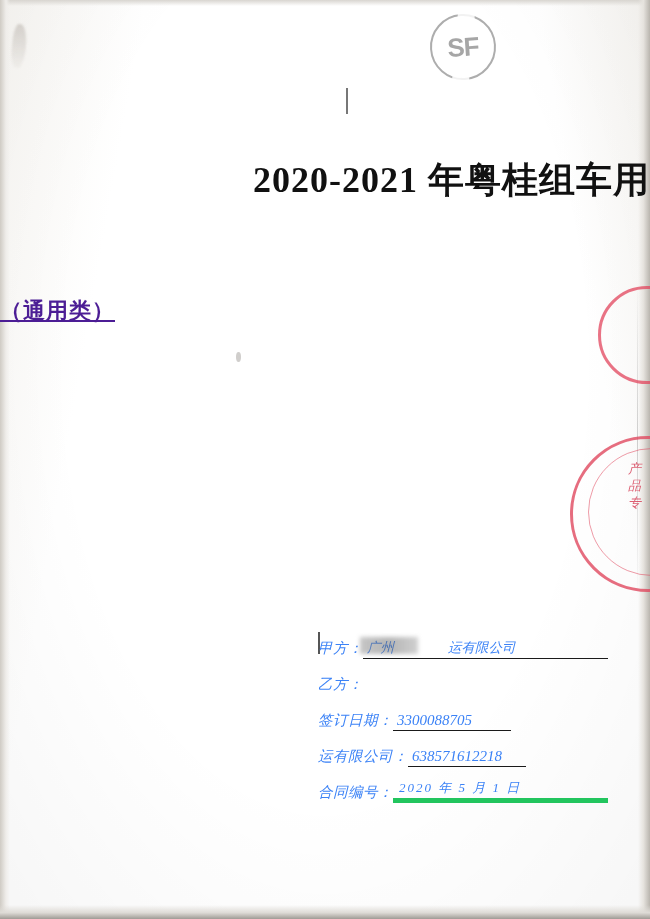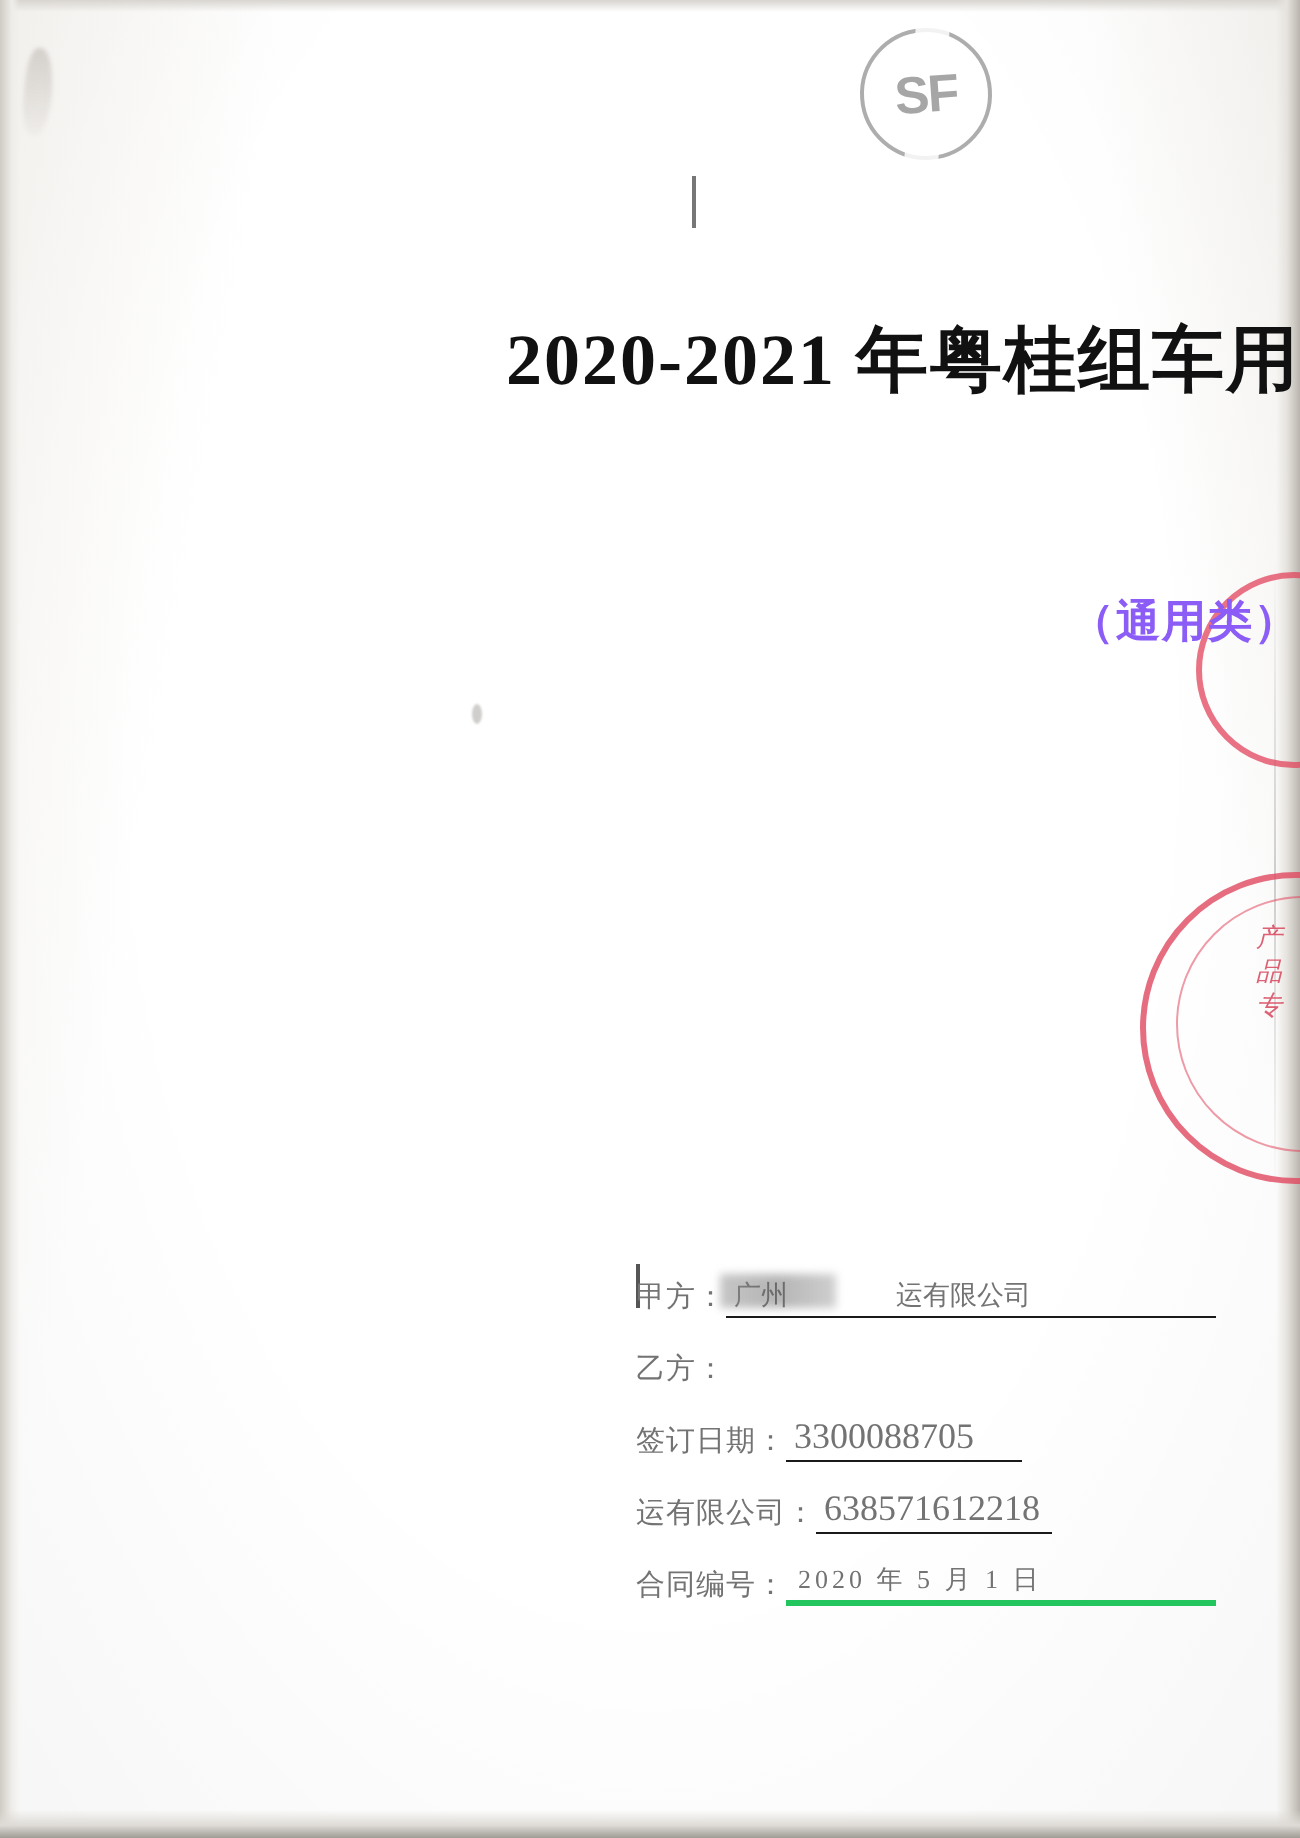--- a/index.html
+++ b/index.html
@@ -183,67 +183,69 @@
     font-weight: bold;
     color: #111;
     letter-spacing: 1px;
     line-height: 64px;
     white-space: nowrap;
   }
   .subtitle {
     position: absolute;
     left: 0; right: 0;
     top: 296px;
-    text-align: right;
+    text-align: left;
     font-size: 22px;
     font-weight: bold;
-    color: #8b5cf6;
+    color: #4c1d95;
     letter-spacing: 1px;
+    text-decoration: underline;
   }
 
   
   .fields {
     position: absolute;
     left: 318px;
     top: 638px;
     width: 290px;
     font-size: 14px;
-    color: #737373;
+    color: #3b82f6;
+    font-style: italic;
   }
   .field-row {
     display: flex;
     align-items: flex-end;
     margin-bottom: 15px;
     height: 21px;
   }
   .field-label {
     flex: 0 0 auto;
     font-size: 14.5px;
     letter-spacing: 0.5px;
     padding-bottom: 1px;
     white-space: nowrap;
   }
   .field-value {
     flex: 1 1 auto;
     border-bottom: 1px solid #1a1a1a;
     padding: 0 2px 1px 4px;
-    font-size: 18px;
+    font-size: 15px;
     white-space: nowrap;
     position: relative;
   }
   .field-value.short {
     flex: 0 0 auto;
     min-width: 112px;
   }
   .field-value.party {
     font-size: 13.5px;
   }
   .date-value {
     flex: 1 1 auto;
-    border-bottom: 3px solid #22c55e;
+    border-bottom: 5px solid #22c55e;
     padding: 0 2px 1px 6px;
     font-size: 13px;
     letter-spacing: 2px;
     white-space: nowrap;
   }
   
   .redact {
     position: absolute;
     left: 42px;
     top: -1px;

